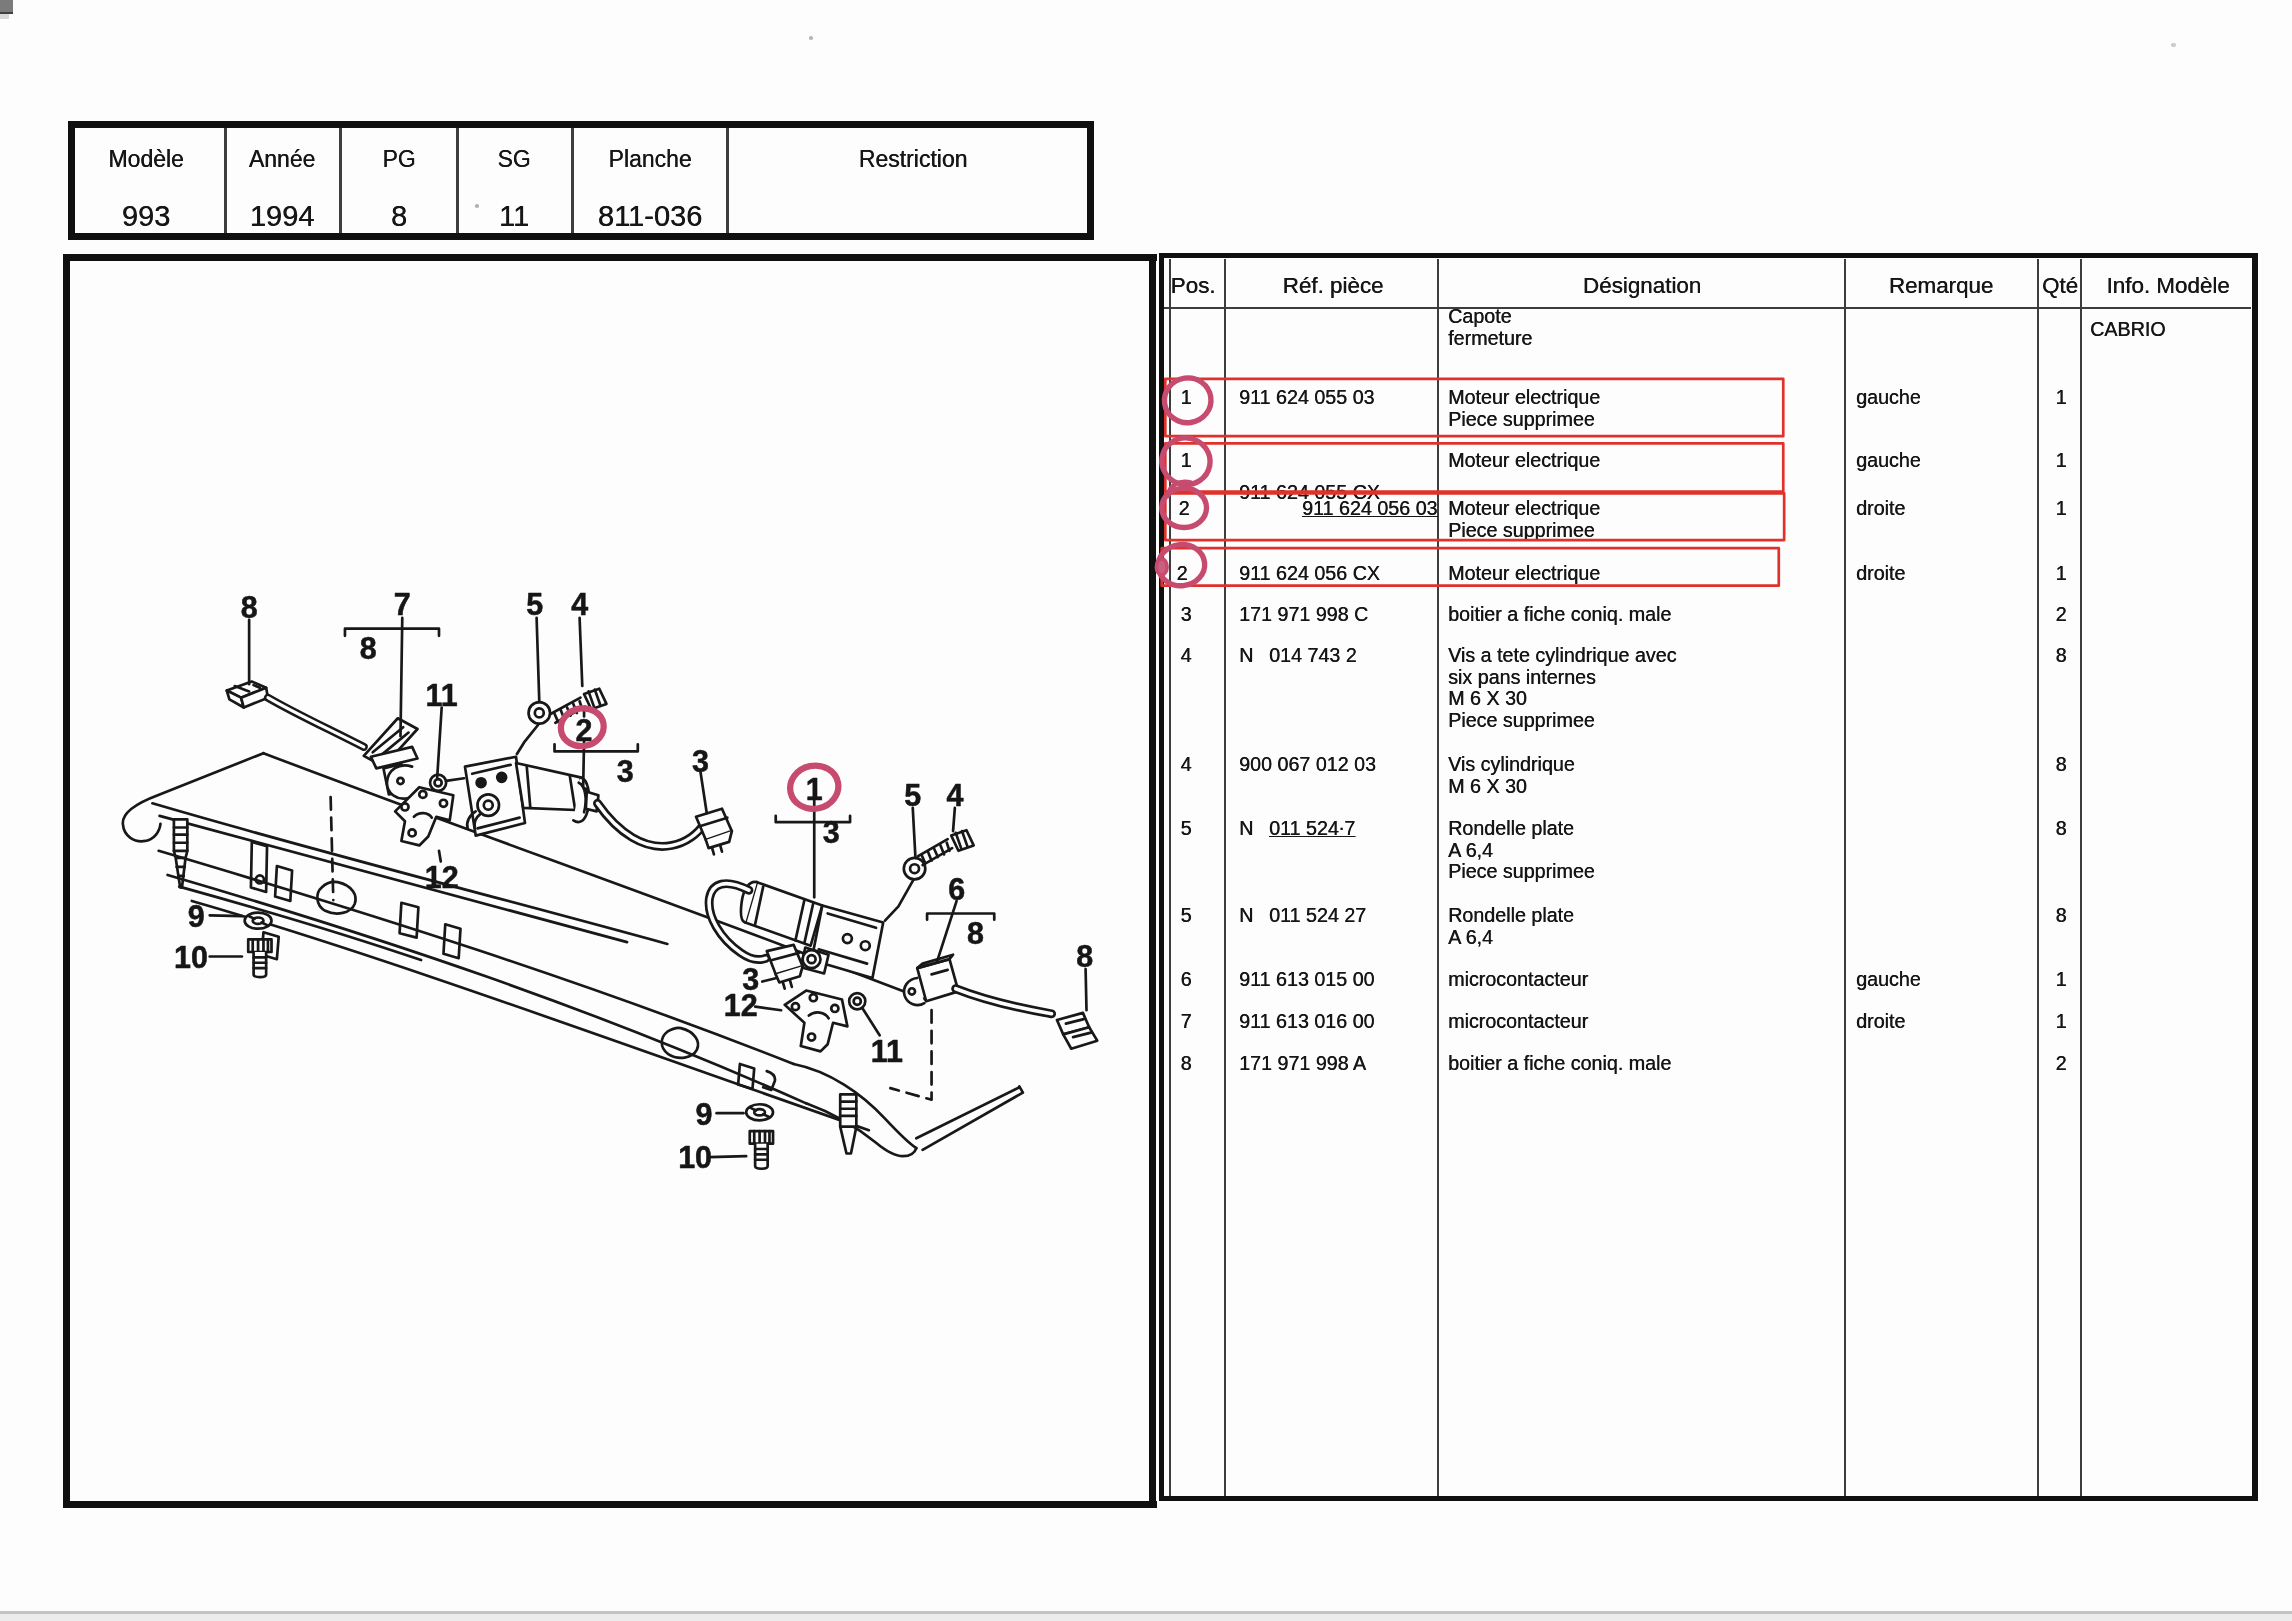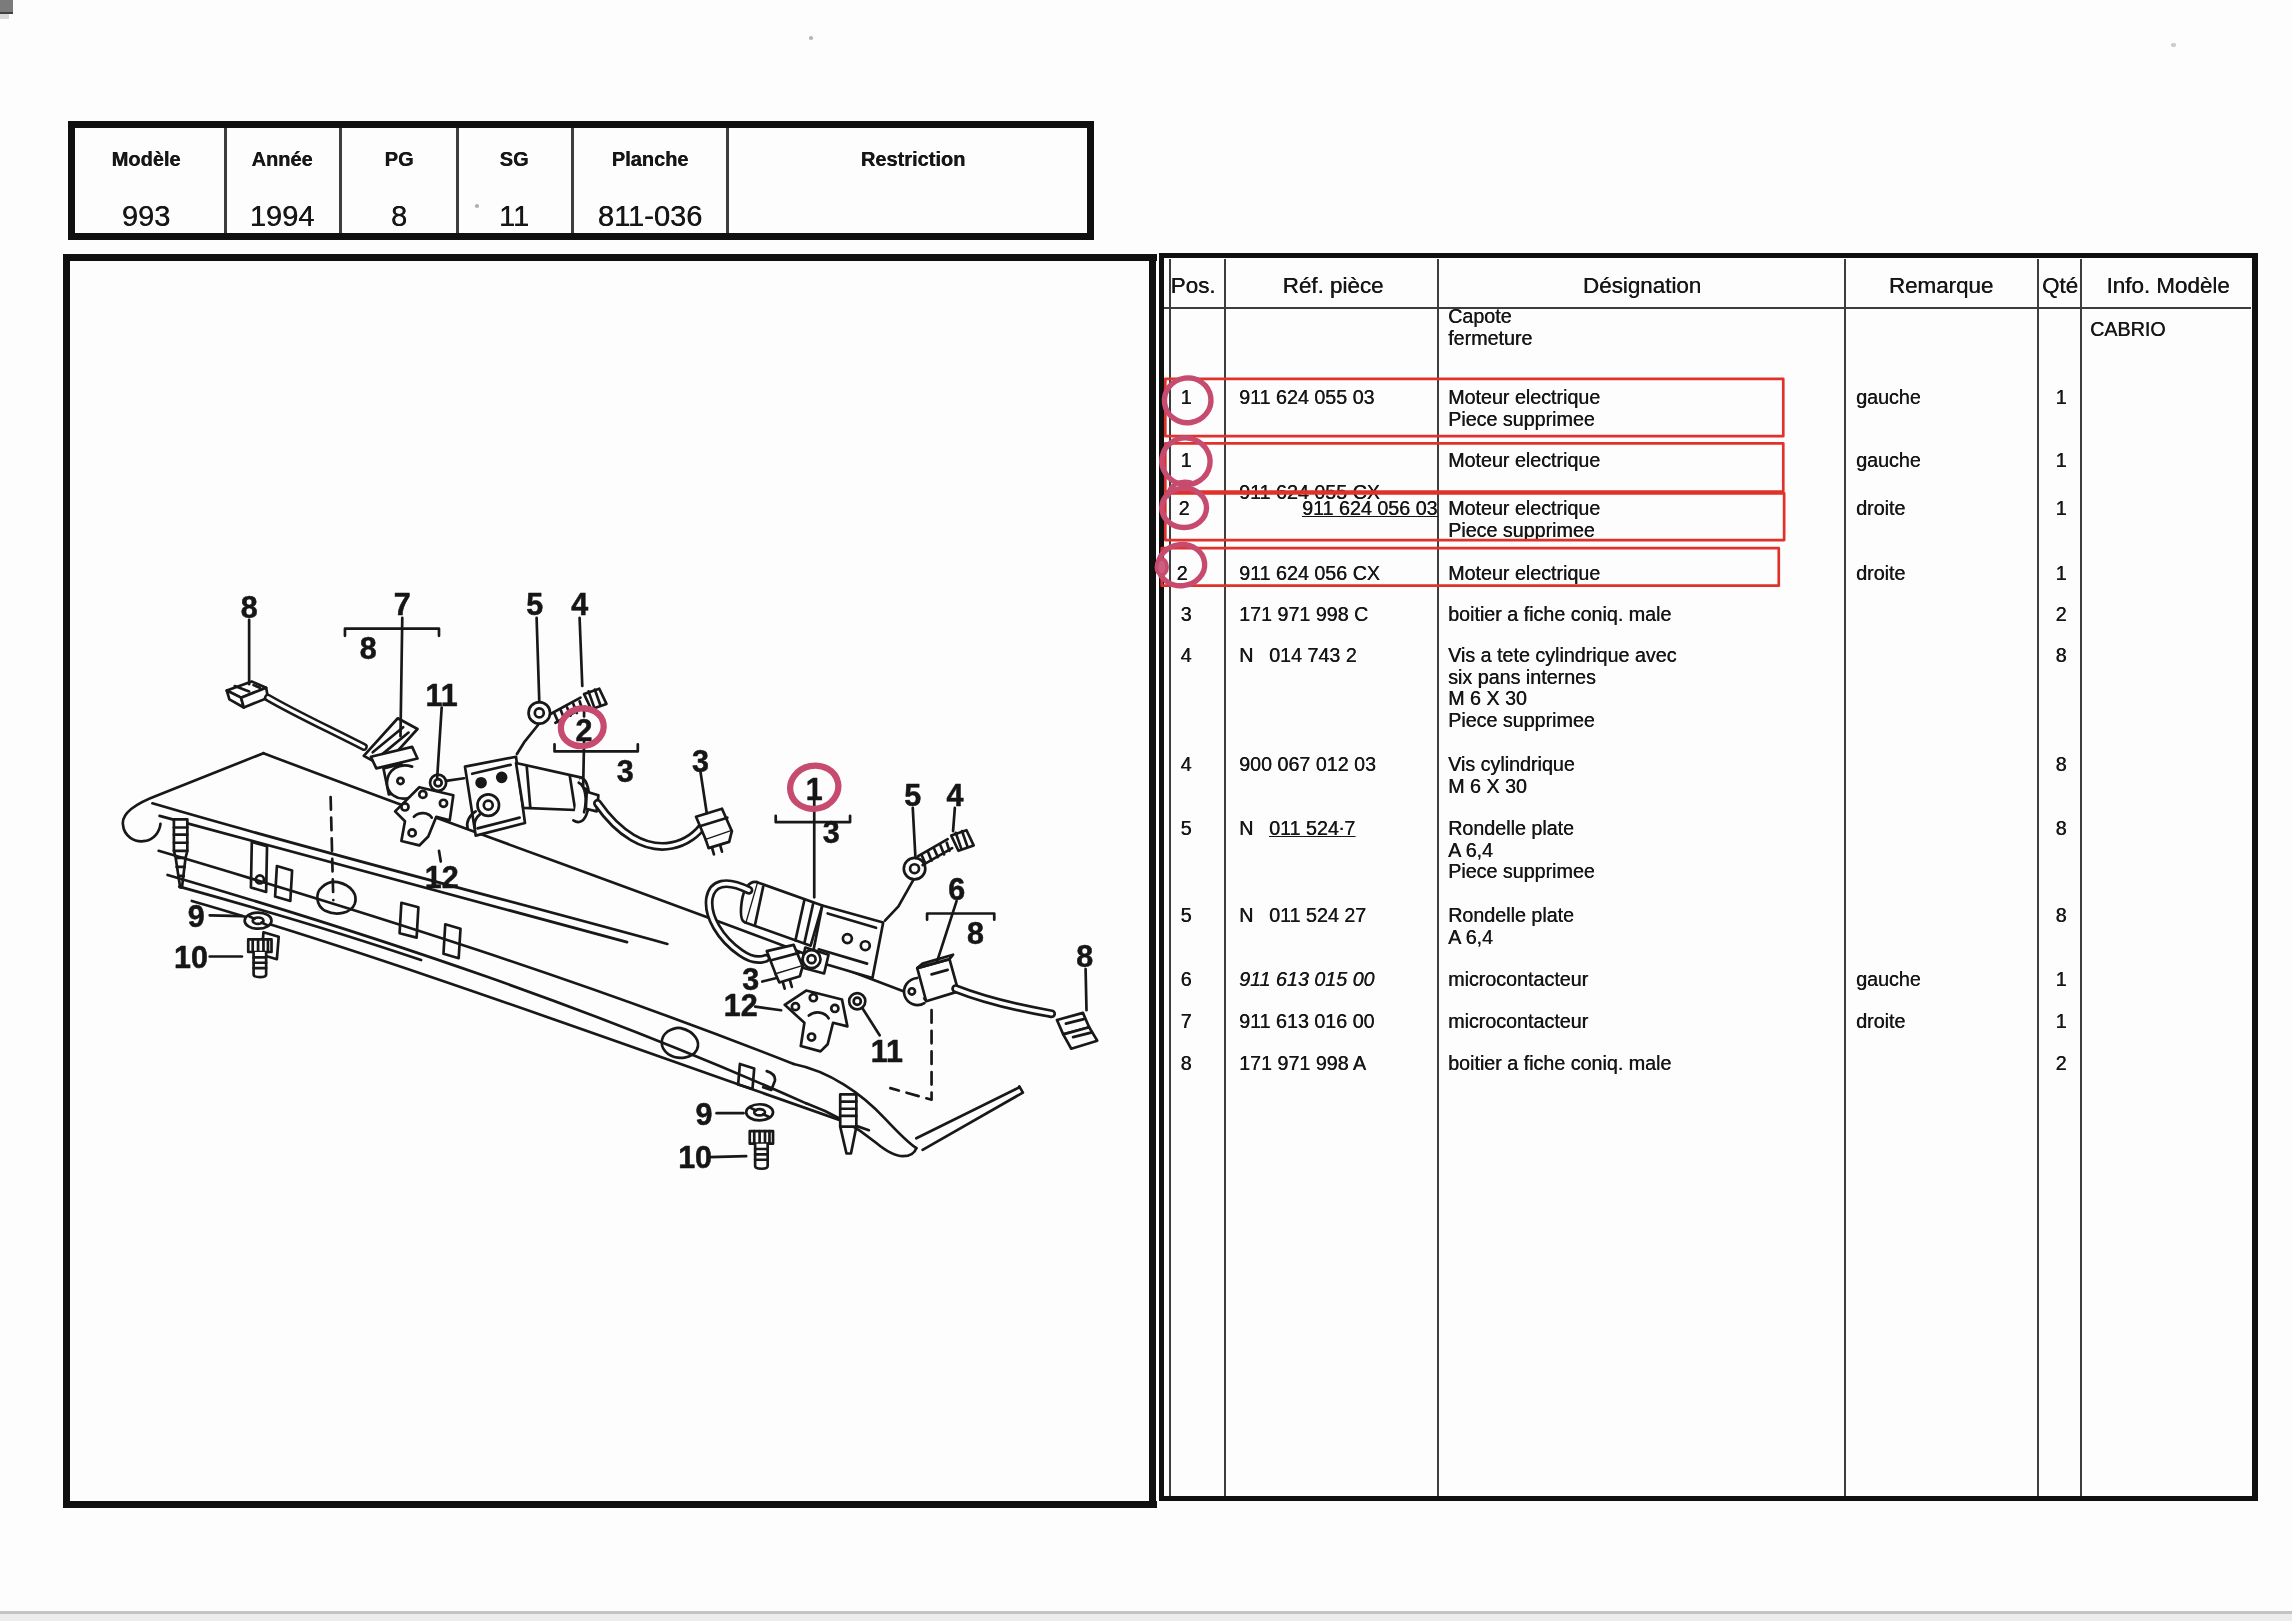--- a/index.html
+++ b/index.html
@@ -1,21 +1,21 @@
 <!DOCTYPE html>
 <html style="font-size:14.3px"><head>
 <meta charset="utf-8">
 <style>
   html,body{margin:0;padding:0;background:#ffffff;width:2293px;height:1621px;overflow:hidden;}
   #page{position:relative;width:2293px;height:1621px;background:#fdfdfd;overflow:hidden;
         font-family:"Liberation Sans",sans-serif;color:#161616;}
   .ln{position:absolute;background:#101010;}
   .tl{position:absolute;background:#3d3d3d;}
   .t{position:absolute;white-space:nowrap;text-shadow:0.4px 0 0 currentColor;}
-  .hh{font-size:20px;line-height:23px;font-weight:bold;}   
+  .hh{font-size:23px;line-height:23px;}   
   .hv{font-size:29px;line-height:29px;}   
   .rh{font-size:22.4px;line-height:22.4px;}   
   .b{font-size:19.7px;line-height:21.5px;}    
   .c{transform:translateX(-50%);}
 </style>
 </head>
 <body>
 <div id="page">
 
   <div style="position:absolute;left:0;top:0;width:13.4px;height:14.3px;background:#7b7b7b;"></div>
@@ -90,21 +90,21 @@
   <div class="t b" style="left:1302px;top:498px;text-decoration:underline;">911 624 056 03</div>
   <div class="t b" style="left:1239px;top:563px;">911 624 056 CX</div>
   <div class="t b" style="left:1239px;top:604px;">171 971 998 C</div>
   <div class="t b" style="left:1239px;top:645px;">N</div>
   <div class="t b" style="left:1269px;top:645px;">014 743 2</div>
   <div class="t b" style="left:1239px;top:754px;">900 067 012 03</div>
   <div class="t b" style="left:1239px;top:818px;">N</div>
   <div class="t b" style="left:1269px;top:818px;text-decoration:underline;">011 524<span style="position:relative;top:-5.4px;">.</span>7</div>
   <div class="t b" style="left:1239px;top:905px;">N</div>
   <div class="t b" style="left:1269px;top:905px;">011 524 27</div>
-  <div class="t b" style="left:1239px;top:969px;font-style:italic;">911 613 015 00</div>
+  <div class="t b" style="left:1239px;top:969px;">911 613 015 00</div>
   <div class="t b" style="left:1239px;top:1011px;">911 613 016 00</div>
   <div class="t b" style="left:1239px;top:1053px;">171 971 998 A</div>
 
   <div class="t b" style="left:1448px;top:306px;">Capote<br>fermeture</div>
   <div class="t b" style="left:1448px;top:387px;">Moteur electrique<br>Piece supprimee</div>
   <div class="t b" style="left:1448px;top:450px;">Moteur electrique</div>
   <div class="t b" style="left:1448px;top:498px;">Moteur electrique<br>Piece supprimee</div>
   <div class="t b" style="left:1448px;top:563px;">Moteur electrique</div>
   <div class="t b" style="left:1448px;top:604px;">boitier a fiche coniq. male</div>
   <div class="t b" style="left:1448px;top:645px;">Vis a tete cylindrique avec<br>six pans internes<br>M 6 X 30<br>Piece supprimee</div>

